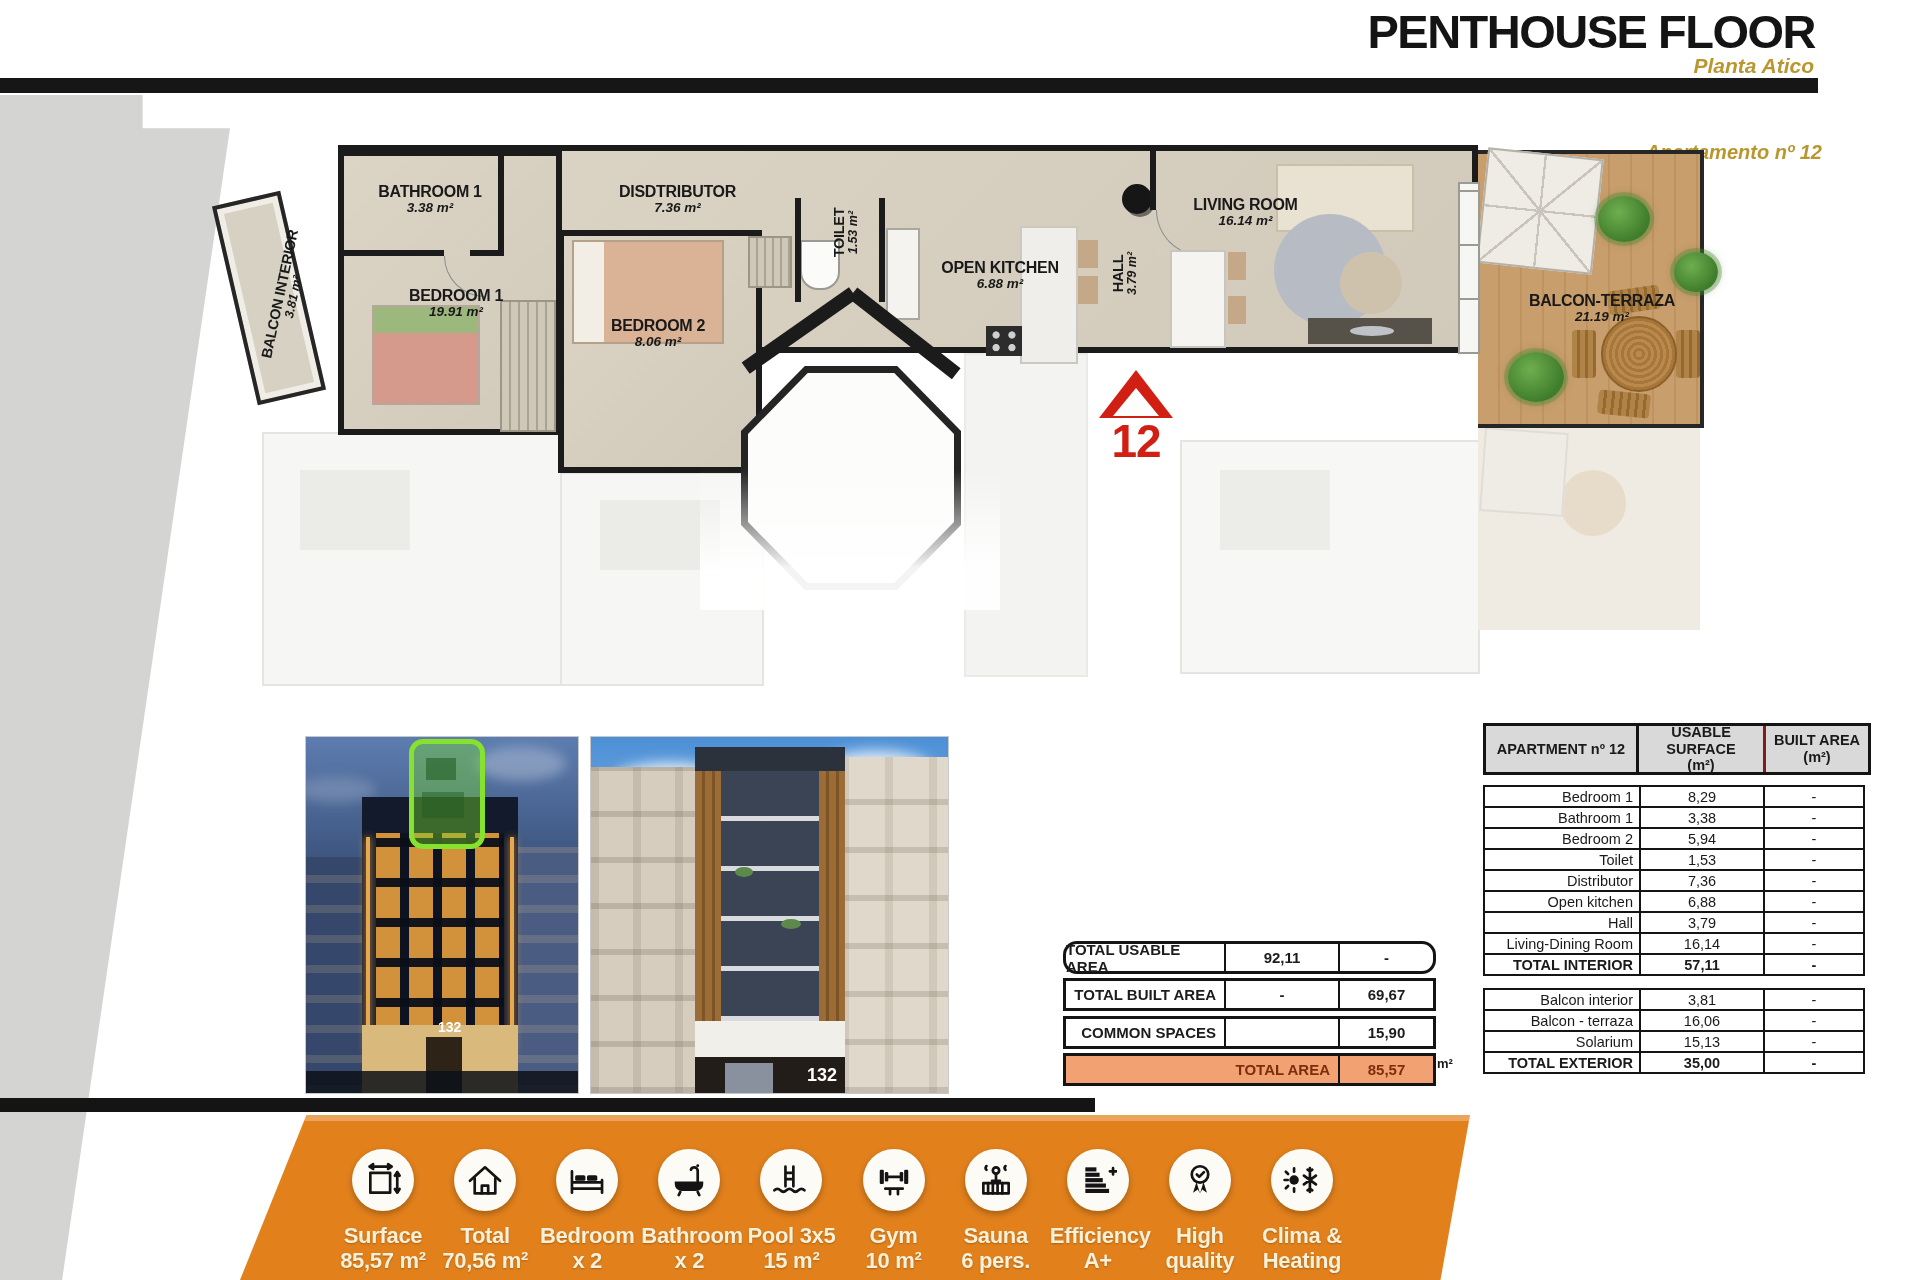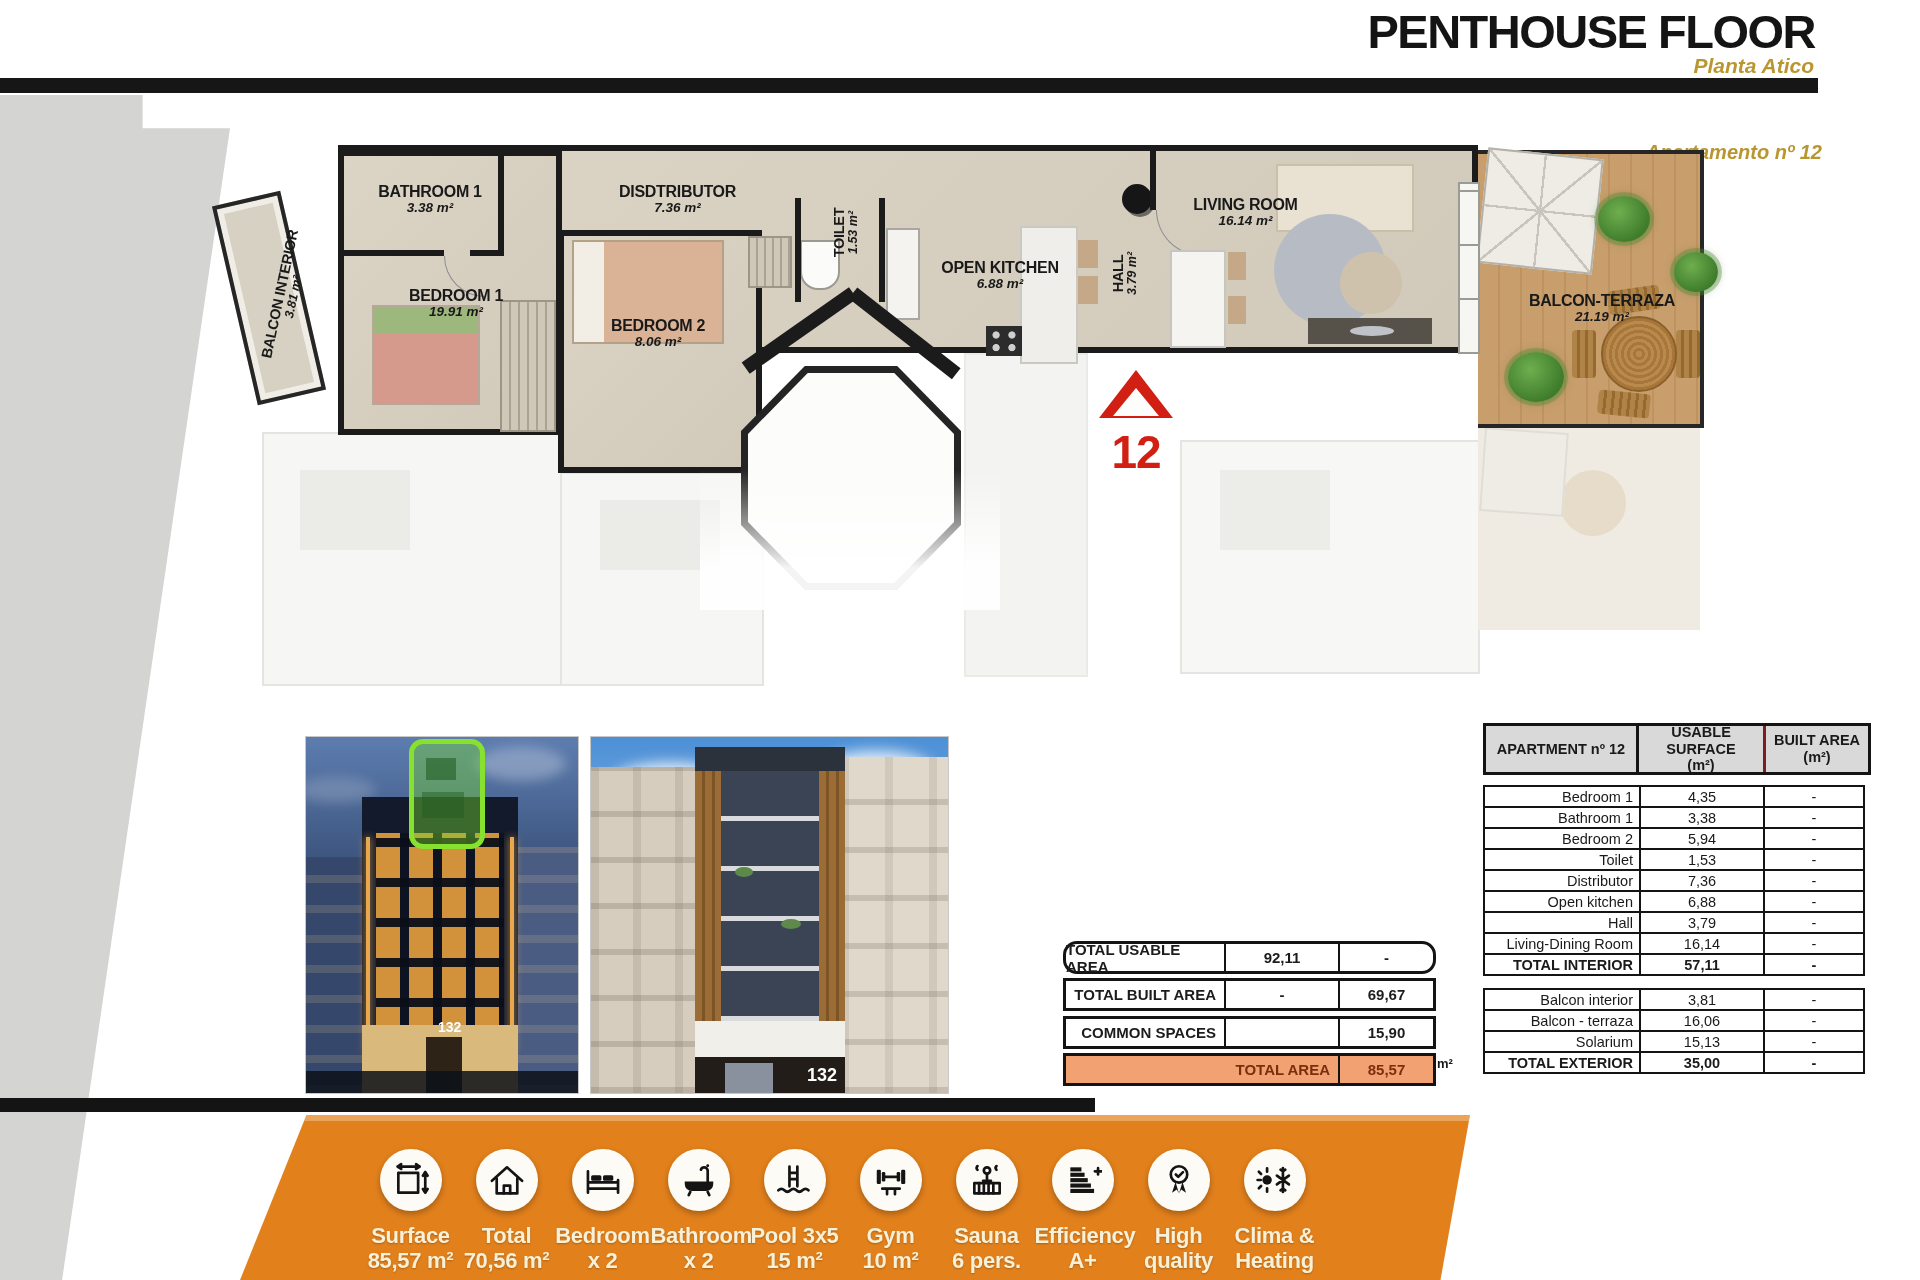--- a/index.html
+++ b/index.html
@@ -30,21 +30,21 @@
       clip-path:polygon(29% 0,71% 0,100% 29%,100% 71%,71% 100%,29% 100%,0 71%,0 29%);}
   .oct-inner{position:absolute;left:7px;top:7px;width:206px;height:210px;background:#fcfcfb;
       clip-path:polygon(29% 0,71% 0,100% 29%,100% 71%,71% 100%,29% 100%,0 71%,0 29%);}
   .oct-fade{position:absolute;left:700px;top:470px;width:300px;height:140px;z-index:22;
       background:linear-gradient(rgba(255,255,255,0),rgba(255,255,255,.95) 70%);}
   .chev{position:absolute;width:14px;height:131px;background:#1b1b1b;z-index:23;transform-origin:7px 0;}
   .ghost{position:absolute;z-index:0;}
   .marker{position:absolute;left:1090px;top:370px;z-index:40;width:92px;text-align:center;}
   .tri{position:relative;width:0;height:0;margin:0 auto;border-left:37px solid transparent;border-right:37px solid transparent;border-bottom:48px solid #d21f14;}
   .tri-in{position:absolute;left:-23px;top:18px;width:0;height:0;border-left:23px solid transparent;border-right:23px solid transparent;border-bottom:28px solid #fdfdfc;}
-  .marker .num{font-size:46px;font-weight:800;color:#d21f14;line-height:1;margin-top:11px;letter-spacing:-1px;}
+  .marker .num{font-size:46px;font-weight:800;color:#d21f14;line-height:1;margin-top:0;letter-spacing:-1px;}
   .terrace{position:absolute;left:1478px;top:150px;width:222px;height:270px;z-index:3;
       background:repeating-linear-gradient(90deg,#c89e6c 0 20px,#bf9360 20px 22px);
       border:4px solid #262626;border-left:none;}
   .umbrella{position:absolute;left:1482px;top:153px;width:112px;height:112px;background:#efece5;border:2px solid #b5b1a8;z-index:5;
       transform:rotate(6deg);
       background-image:linear-gradient(45deg,transparent 49.2%,#c9c5bc 49.2% 50.8%,transparent 50.8%),
         linear-gradient(-45deg,transparent 49.2%,#c9c5bc 49.2% 50.8%,transparent 50.8%),
         linear-gradient(0deg,transparent 49%,#c9c5bc 49% 51%,transparent 51%),
         linear-gradient(90deg,transparent 49%,#c9c5bc 49% 51%,transparent 51%);}
   .ttable{position:absolute;left:1601px;top:316px;width:72px;height:72px;border-radius:50%;z-index:6;
@@ -81,21 +81,21 @@
   .trow>div{display:flex;align-items:center;}
   .tl{width:148px;justify-content:flex-end;padding-right:6px;border-right:2px solid #141414;}
   .tu{width:122px;justify-content:center;border-right:2px solid #141414;}
   .tb{flex:1;justify-content:center;}
   .trow.total{font-weight:bold;}
   
   .pre-banner-bar{position:absolute;left:0;top:1098px;width:1095px;height:14px;background:#141414;}
   .banner{position:absolute;left:240px;top:1115px;width:1230px;height:165px;background:#e2811c;
       clip-path:polygon(5.4% 0,100% 0,97.6% 100%,0 100%);}
   .banner-hl{position:absolute;left:0;top:0;width:100%;height:6px;background:rgba(255,255,255,.28);}
-  .bitems{position:absolute;left:95px;right:120px;top:34px;display:flex;justify-content:center;}
+  .bitems{position:absolute;left:95px;right:120px;top:34px;display:flex;justify-content:space-between;}
   .bitem{width:96px;text-align:center;}
   .bcircle{width:62px;height:62px;border-radius:50%;background:#fdfbf6;margin:0 auto 13px;display:flex;
       align-items:center;justify-content:center;box-shadow:0 3px 6px rgba(0,0,0,.28);}
   .bcircle svg{width:38px;height:38px;}
   .btitle,.bvalue{font-size:22px;font-weight:bold;color:#f9f0d8;line-height:1.12;white-space:nowrap;
       text-shadow:0 1px 2px rgba(0,0,0,.25);letter-spacing:-0.3px;}
   svg .st{stroke:#141414;stroke-width:1.7;fill:none;stroke-linecap:round;stroke-linejoin:round;}
   svg .fl{fill:#141414;stroke:none;}
 </style>
 </head>
@@ -292,21 +292,21 @@
     <div class="hc hc3">
       <span>BUILT AREA</span>
       <span>(m²)</span>
       </div>
   </div>
 
   <div class="tgroup" style="top:787px;">
 
   <div class="trow">
       <div class="tl">Bedroom 1</div>
-      <div class="tu">4,35</div>
+      <div class="tu">8,29</div>
       <div class="tb">-</div>
     </div>
       <div class="trow">
       <div class="tl">Bathroom 1</div>
       <div class="tu">3,38</div>
       <div class="tb">-</div>
     </div>
       <div class="trow">
       <div class="tl">Bedroom 2</div>
       <div class="tu">5,94</div>

